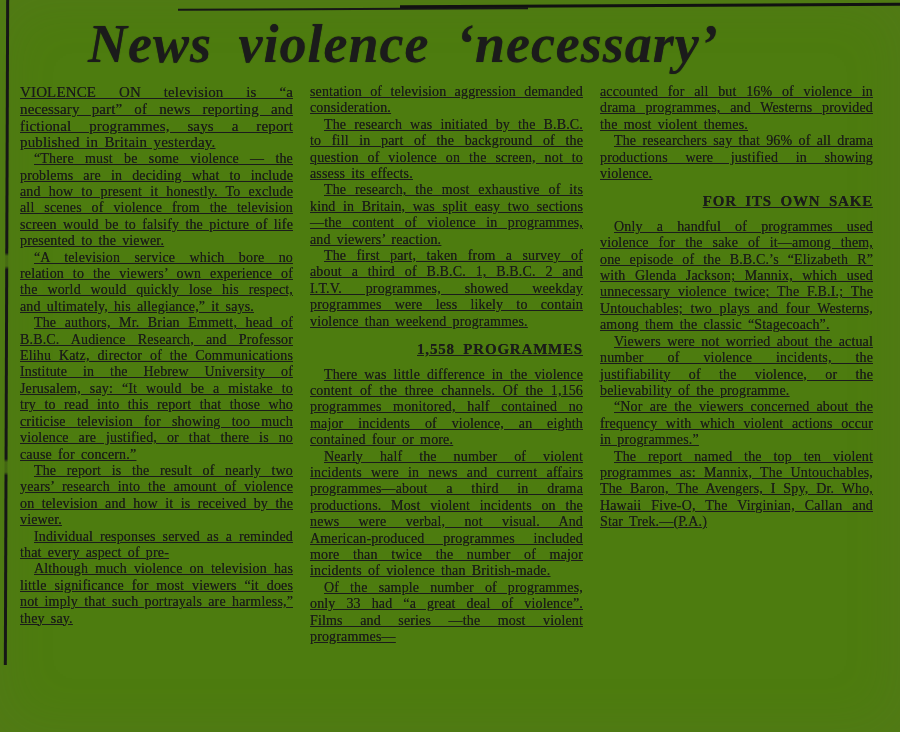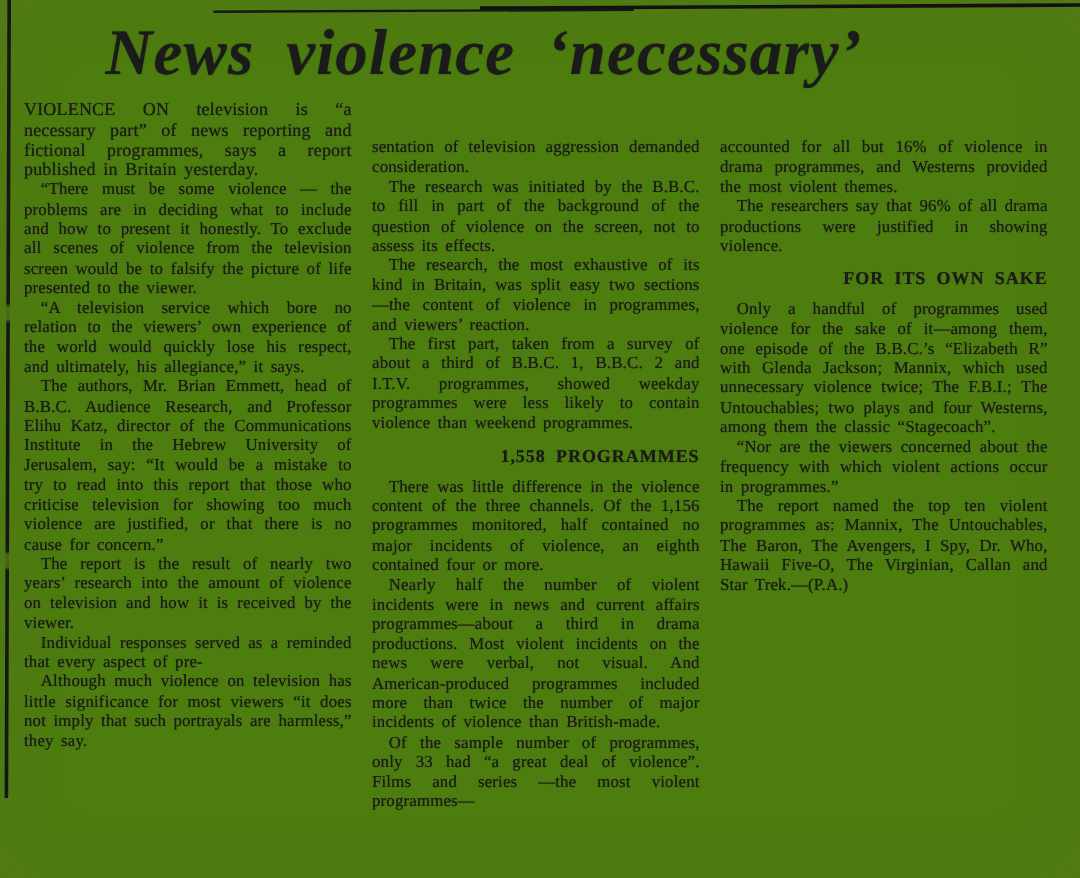--- a/index.html
+++ b/index.html
@@ -63,33 +63,33 @@
   }
   .col {
     width: 273px;
     flex: 0 0 273px;
     font-size: 14px;
     line-height: 16.4px;
     text-align: justify;
     word-spacing: 2.5px;
     letter-spacing: 0.15px;
     text-shadow: 0 0 0.6px rgba(10,10,10,0.65);
+    text-decoration: underline;
   }
   .para {
     margin: 0;
     text-indent: 14px;
   }
   .para.lead {
     text-indent: 0;
     font-size: 15px;
     line-height: 16.8px;
   }
   .para.cont {
     text-indent: 0;
-    margin-top: 32px;
   }
   .subhead {
     margin: 11px 0 9px;
     text-align: right;
     font-weight: 700;
     font-size: 15px;
     letter-spacing: 0.8px;
     word-spacing: 4px;
     text-indent: 0;
   }
@@ -125,18 +125,19 @@
       <p class="para">There was little difference in the violence content of the three channels. Of the 1,156 programmes monitored, half contained no major incidents of violence, an eighth contained four or more.</p>
       <p class="para">Nearly half the number of violent incidents were in news and current affairs programmes—about a third in drama productions. Most violent incidents on the news were verbal, not visual. And American-produced programmes included more than twice the number of major incidents of violence than British-made.</p>
       <p class="para">Of the sample number of programmes, only 33 had “a great deal of violence”. Films and series —the most violent programmes—</p>
     </div>
 
     <div class="col">
       <p class="para cont">accounted for all but 16% of violence in drama programmes, and Westerns provided the most violent themes.</p>
       <p class="para">The researchers say that 96% of all drama productions were justified in showing violence.</p>
       <h2 class="subhead">FOR ITS OWN SAKE</h2>
       <p class="para">Only a handful of programmes used violence for the sake of it—among them, one episode of the B.B.C.’s “Elizabeth R” with Glenda Jackson; Mannix, which used unnecessary violence twice; The F.B.I.; The Untouchables; two plays and four Westerns, among them the classic “Stagecoach”.</p>
+      <p class="para">Viewers were not worried about the actual number of violence incidents, the justifiability of the violence, or the believability of the programme.</p>
       <p class="para">“Nor are the viewers concerned about the frequency with which violent actions occur in programmes.”</p>
       <p class="para">The report named the top ten violent programmes as: Mannix, The Untouchables, The Baron, The Avengers, I Spy, Dr. Who, Hawaii Five-O, The Virginian, Callan and Star Trek.—(P.A.)</p>
     </div>
 
   </div>
 </div>
 
 </body></html>

